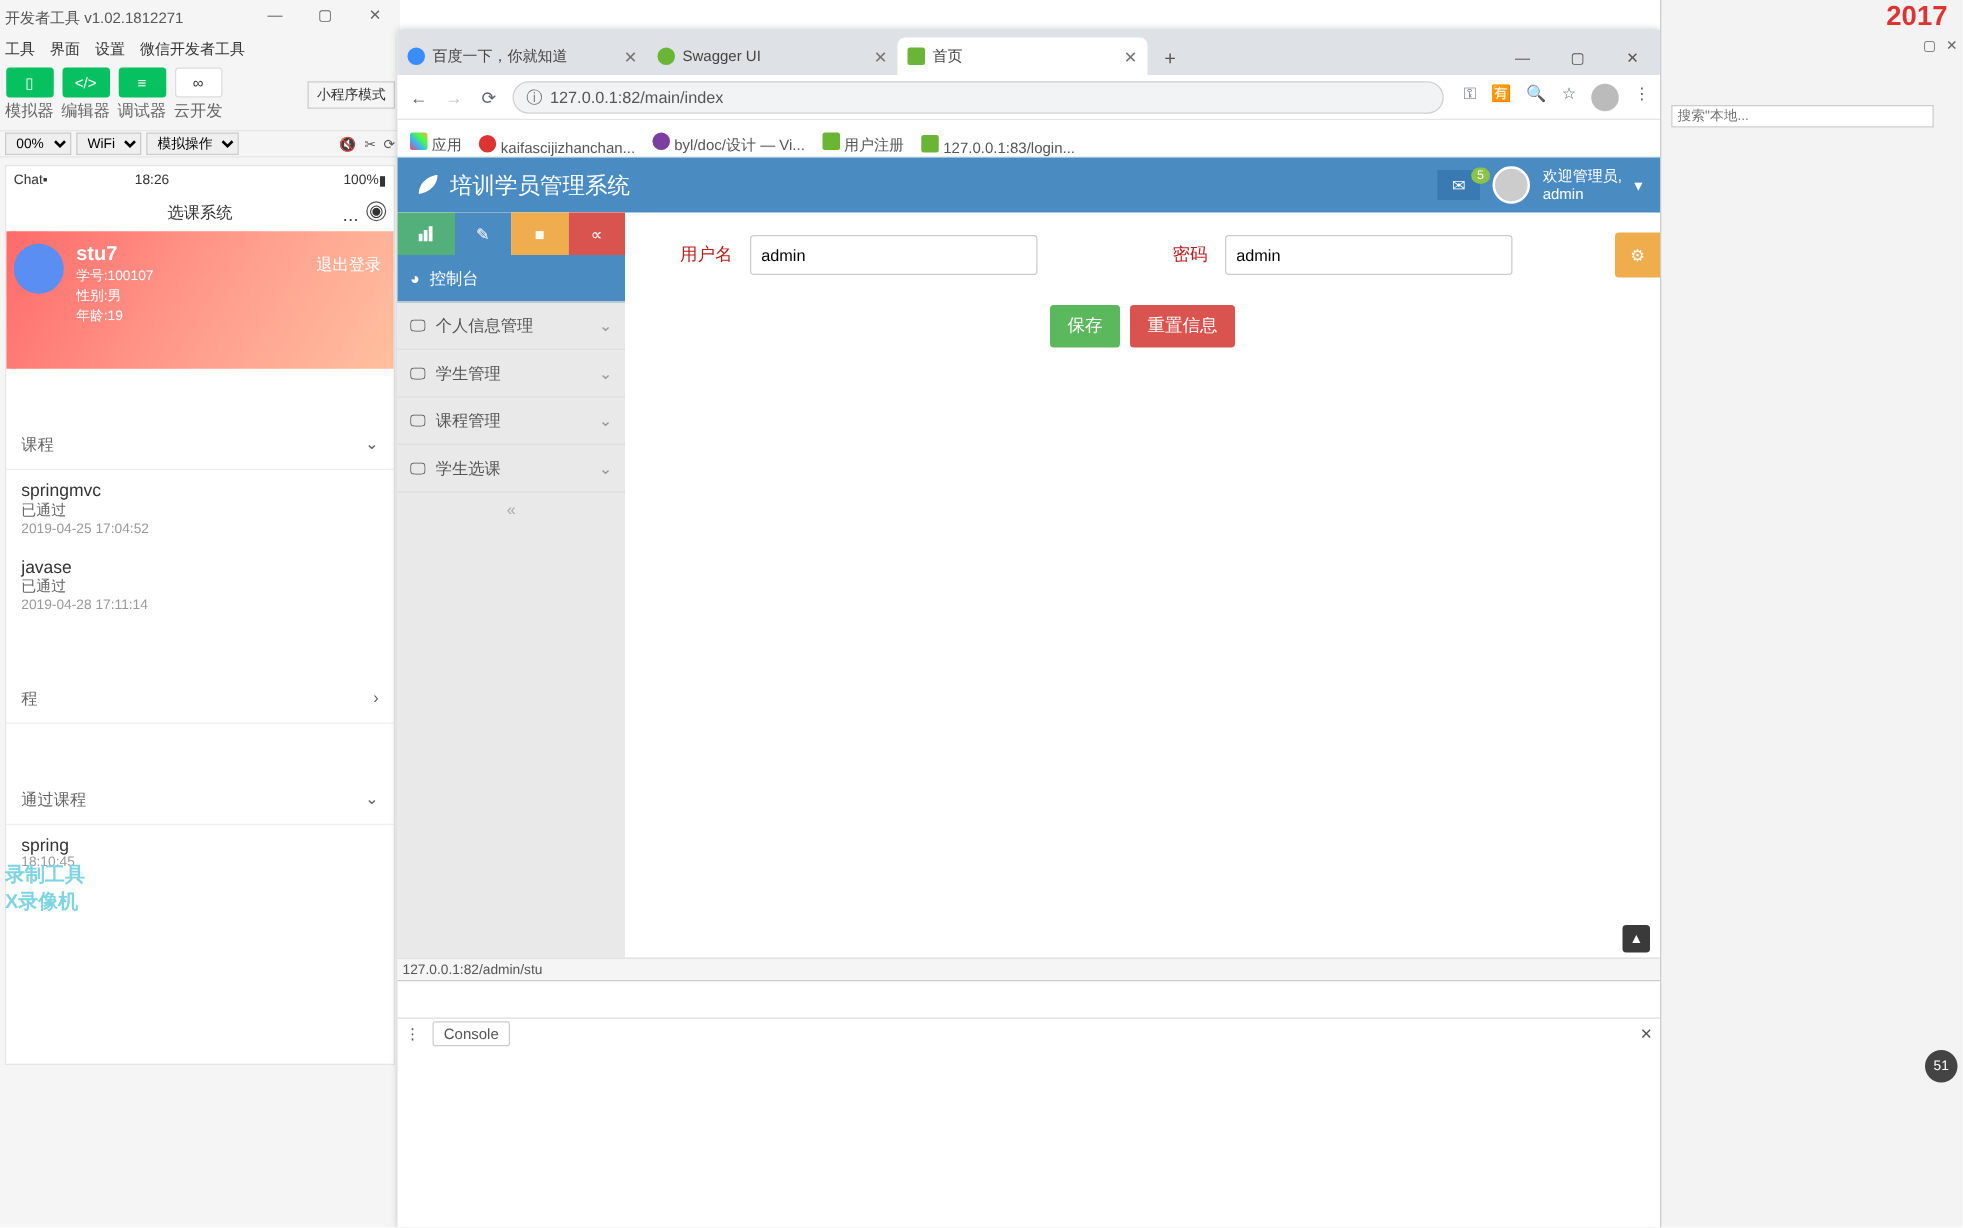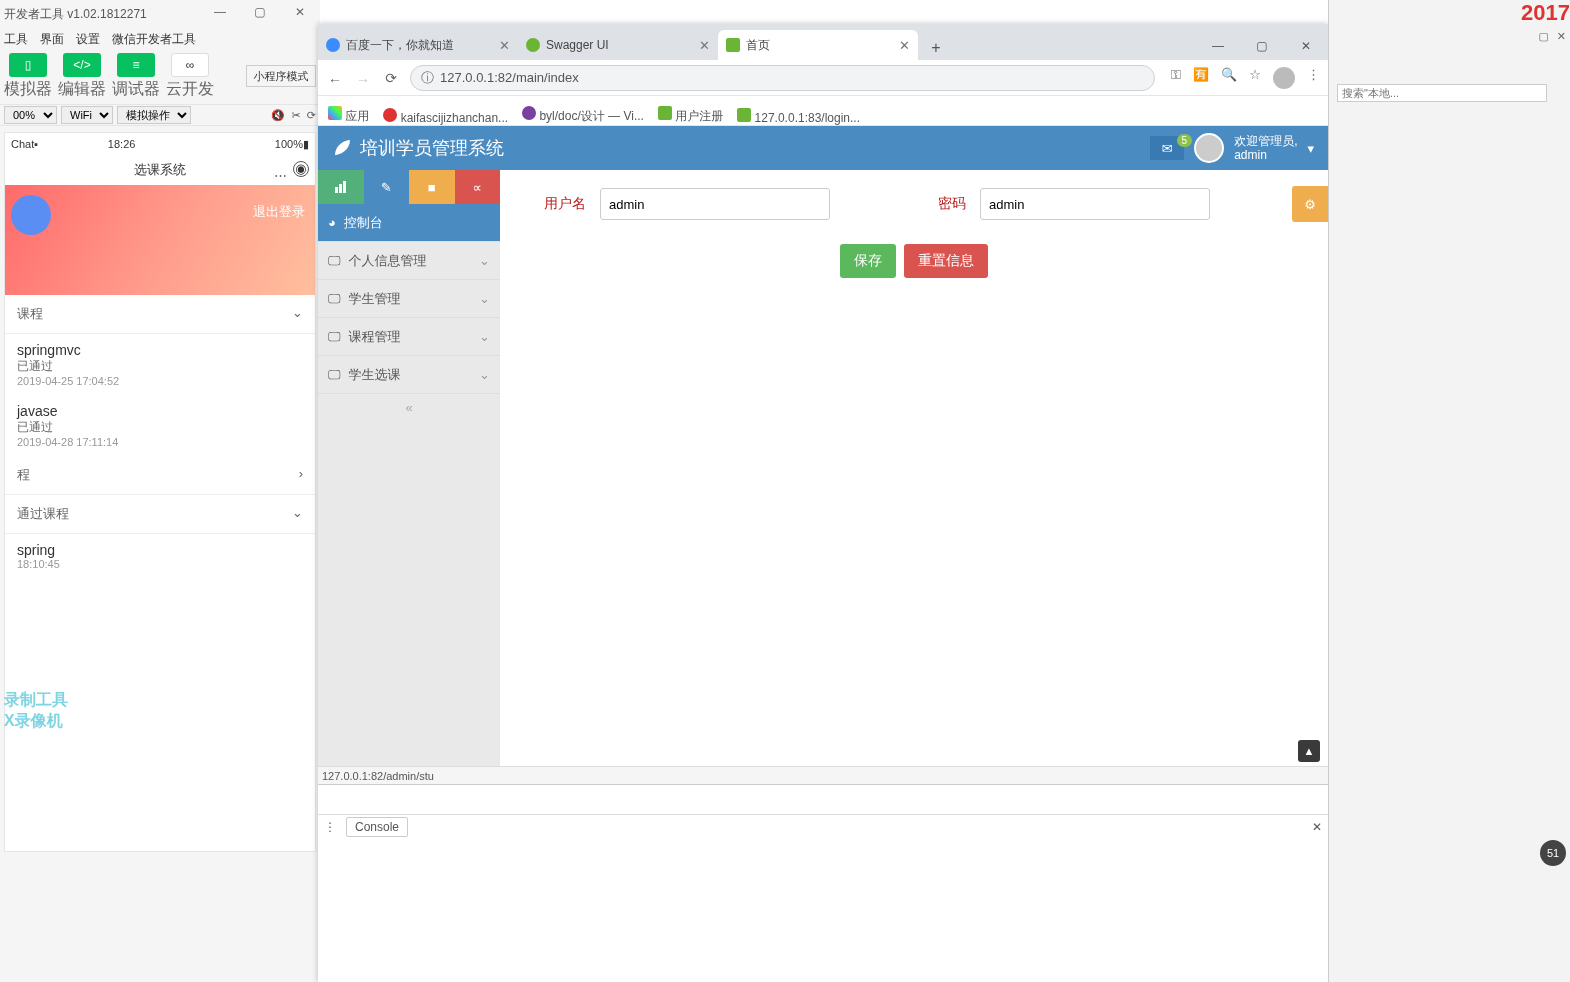--- a/index.html
+++ b/index.html
@@ -5,39 +5,39 @@
 * { margin:0; padding:0; box-sizing:border-box; font-family:"Microsoft YaHei","Segoe UI",Arial,sans-serif; }
 body { width:1570px; height:982px; background:#fff; position:relative; overflow:hidden; font-size:13px; color:#333; }
 
 
 .devtools { position:absolute; left:0; top:0; width:320px; height:982px; background:#f5f5f5; }
 .dt-title { height:28px; line-height:28px; font-size:12px; color:#555; padding-left:4px; background:#f5f5f5; }
 .dt-menu { height:22px; display:flex; gap:12px; padding-left:4px; font-size:12px; color:#333; align-items:center; }
 .dt-toolbar { height:44px; display:flex; align-items:center; gap:6px; padding:0 4px; margin-top:4px; }
 .dt-btn { width:38px; height:24px; background:#07c160; color:#fff; border-radius:3px; display:flex; align-items:center; justify-content:center; font-size:12px; }
 .dt-btn.cloud { background:#fff; border:1px solid #ddd; color:#333; width:38px; }
-.dt-btn-lab { font-size:16px; color:#666; text-align:center; margin-top:2px; }
+.dt-btn-lab { font-size:13px; color:#666; text-align:center; margin-top:2px; }
 .dt-btn-group { display:flex; flex-direction:column; align-items:center; }
 .dt-mode { margin-left:auto; width:70px; height:22px; border:1px solid #ccc; font-size:11px; text-align:center; line-height:20px; }
 .dt-opts { height:22px; display:flex; align-items:center; gap:4px; padding:0 4px; font-size:11px; color:#555; margin-top:6px; border-top:1px solid #e5e5e5; border-bottom:1px solid #e5e5e5; }
 .dt-sel { border:1px solid #ccc; height:18px; font-size:11px; padding:0 4px; }
 
 
 .sim { background:#fff; margin:6px 4px; height:720px; border:1px solid #e5e5e5; overflow:hidden; }
 .sim-status { height:22px; display:flex; align-items:center; font-size:11px; padding:0 6px; }
 .sim-status .r { margin-left:auto; display:flex; gap:0; }
 .sim-nav { height:30px; text-align:center; line-height:30px; font-size:13px; position:relative; }
 .sim-nav .caps { position:absolute; right:6px; top:6px; display:flex; gap:6px; }
 .sim-user { height:110px; background:linear-gradient(120deg,#ff6a6a,#ff9a8b,#ffc09f); color:#fff; padding:10px; position:relative; }
 .sim-avatar { width:40px; height:40px; border-radius:50%; background:#5b8ef3; position:absolute; left:6px; top:10px; }
 .sim-user .txt { margin-left:46px; }
 .sim-user .name { font-size:16px; font-weight:bold; }
 .sim-user .meta { font-size:11px; line-height:16px; }
 .sim-user .logout { position:absolute; right:10px; top:18px; font-size:13px; }
-.sim-sec { padding:10px 12px; border-bottom:1px solid #eee; display:flex; justify-content:space-between; color:#666; }
+.sim-sec { padding:10px 12px; border-bottom:1px solid #eee; display:flex; justify-content:space-between; color:#666;margin-top:42px; }
 .sim-item { padding:8px 12px; }
 .sim-item .t1 { font-size:14px; color:#333; }
 .sim-item .t2 { font-size:12px; color:#666; }
 .sim-item .t3 { font-size:11px; color:#999; }
 
 .dt-footer { position:absolute; bottom:0; left:0; width:100%; height:110px; background:#fff; border-top:1px solid #ddd; font-size:11px; color:#555; }
 .dt-footer .bar { position:absolute; bottom:0; width:100%; height:22px; line-height:22px; display:flex; gap:8px; padding:0 4px; border-top:1px solid #eee; }
 .dt-footer .right { margin-left:auto; display:flex; gap:10px; }
 
 
@@ -99,21 +99,21 @@
 .statusbar { height:18px; font-size:11px; color:#555; padding-left:4px; background:#f5f5f5; border-top:1px solid #ddd; display:flex; align-items:center;}
 
 .devconsole { border-top:1px solid #ccc; }
 .devconsole .row1 { height:30px; border-bottom:1px solid #ddd; }
 .devconsole .row2 { height:24px; display:flex; align-items:center; gap:10px; padding:0 6px; font-size:12px; color:#555; }
 .devconsole .row2 .tabc { border:1px solid #ccc; padding:2px 8px; border-radius:2px; }
 .devconsole .row2 .close { margin-left:auto; }
 
 
 .ide { position:absolute; left:1328px; top:0; width:242px; height:982px; background:#f3f3f3; border-left:1px solid #ccc; }
-.ide-year { color:#d33; font-size:22px; font-weight:bold; position:absolute; right:0; top:0; }
+.ide-year { color:#d33; font-size:22px; font-weight:bold; position:absolute; right:12px; top:0; }
 .ide-win { position:absolute; right:4px; top:30px; display:flex; gap:8px; font-size:11px; color:#666; }
 .ide-search { border:1px solid #ccc; font-size:11px; padding:2px 4px; margin:4px; }
 .ide-task { position:absolute; bottom:116px; right:4px; display:flex; align-items:center; gap:6px; }
 .ide-task .bubble { width:26px; height:26px; border-radius:50%; background:#444; color:#fff; font-size:11px; display:flex; align-items:center; justify-content:center; }
 
 
 .dt-win { position:absolute; right:0; top:0; display:flex; }
 .dt-win div { width:40px; height:24px; display:flex; align-items:center; justify-content:center; color:#666; font-size:12px; }
 
 svg { display:block; }
@@ -175,20 +175,26 @@
     </div>
     <div class="sim-nav">
       <span>选课系统</span>
       <span class="caps">
         <span>⋯</span>
         <span style="border:1px solid #555;border-radius:50%;width:16px;height:16px;display:inline-flex;align-items:center;justify-content:center;">◉</span>
       </span>
     </div>
     <div class="sim-user">
       <div class="sim-avatar"></div>
+      <div class="txt">
+        <div class="name">stu7</div>
+        <div class="meta">学号:100107</div>
+        <div class="meta">性别:男</div>
+        <div class="meta">年龄:19</div>
+      </div>
       <div class="logout">退出登录</div>
     </div>
     <div class="sim-sec">
         <span>课程</span>
         <span>⌄</span>
       </div>
     <div class="sim-item">
       <div class="t1">springmvc</div>
       <div class="t2">已通过</div>
       <div class="t3">2019-04-25 17:04:52</div>

